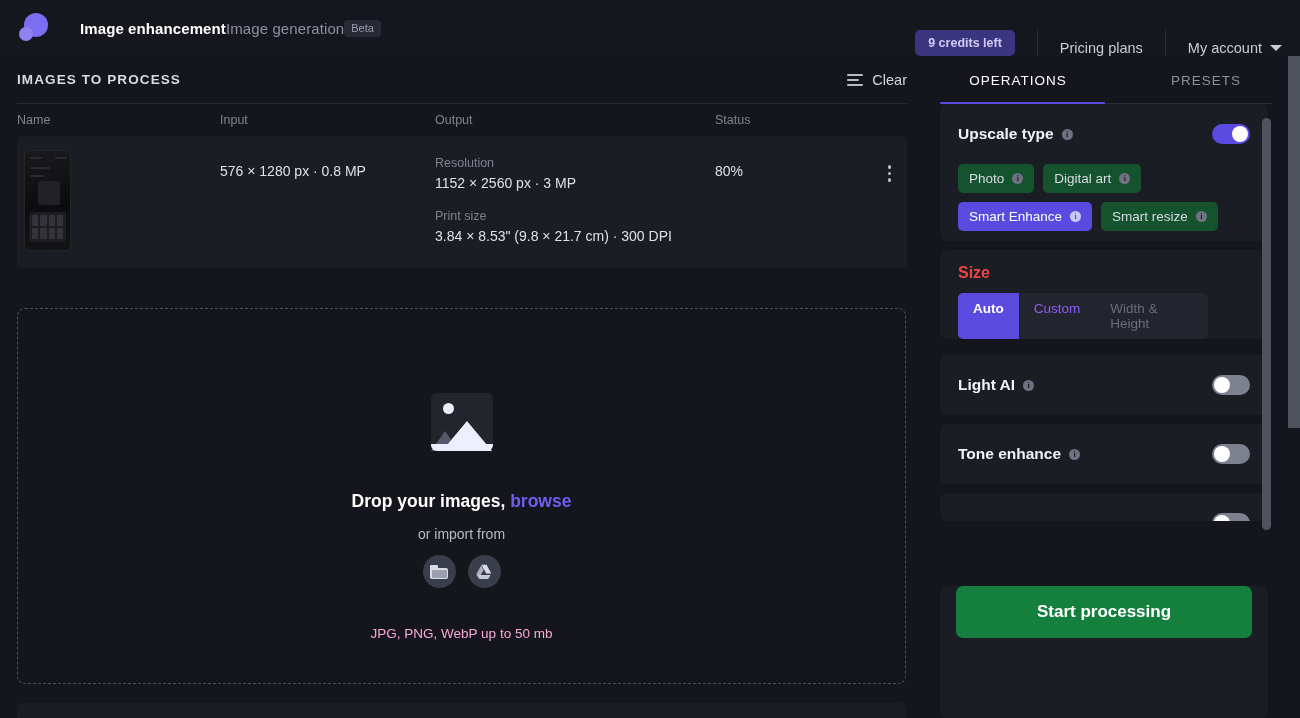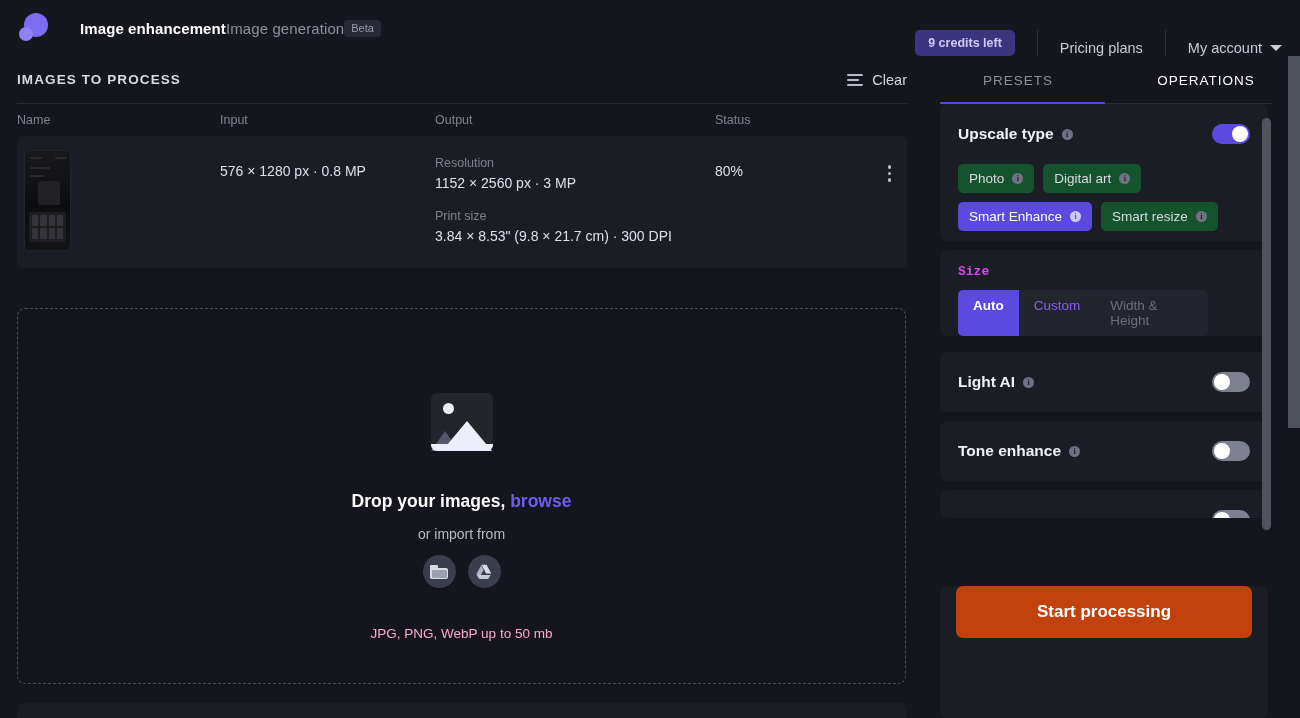--- a/index.html
+++ b/index.html
@@ -247,22 +247,22 @@
   .chips { display: flex; gap: 9px; padding-bottom: 10px; flex-wrap: wrap; }
   .chip {
     background: #14532d; border-radius: 5px; padding: 7px 11px;
     font-size: 13.5px; color: #d9dbe4; display: flex; align-items: center;
   }
   .chip.sel { background: #5b4ae0; color: #ffffff; }
   .chip.sel .info-dot { background: #cdc7fa; color: #5b4ae0; }
   .chip-row2 { margin-top: -1px; }
 
   .size-label {
-    font-size: 13px; color: #d946ef; font-weight: bold;
-    padding-top: 14px; padding-bottom: 11px; font-family: Liberation Mono, monospace;
+    font-size: 16px; color: #ef4444; font-weight: bold;
+    padding-top: 14px; padding-bottom: 11px;
   }
   .segctrl {
     display: flex; background: #23252e; border-radius: 5px;
     width: 250px; overflow: hidden; margin-bottom: 16px;
   }
   .seg {
     padding: 8px 15px; font-size: 13.5px; color: #8b5cf6;
   }
   .seg.sel { background: #5b4ae0; color: #ffffff; font-weight: bold; }
   .seg.dim { color: #6a6d7b; }
@@ -286,21 +286,21 @@
   .adv {
     height: 48px; display: flex; align-items: center; justify-content: center;
     gap: 10px;
   }
   .adv-label { font-size: 14.5px; color: #e2e4ec; }
   .chev-up {
     width: 0; height: 0; border-left: 5px solid transparent;
     border-right: 5px solid transparent; border-bottom: 5px solid #c0c2cd;
   }
   .start-btn {
-    height: 52px; background: #c2410c; border-radius: 7px;
+    height: 52px; background: #15803d; border-radius: 7px;
     display: flex; align-items: center; justify-content: center;
     font-size: 17px; color: #ffffff; font-weight: bold;
   }
 </style>
 </head>
 <body>
 
 <div class="tab-accent"></div>
 
 <div class="header">
@@ -416,22 +416,22 @@
       </svg>
     </div>
   </div>
   <div class="dz-formats">JPG, PNG, WebP up to 50 mb</div>
 </div>
 
 <div class="bottom-strip"></div>
 
 <div class="right">
   <div class="tabs">
+    <div class="tab active">OPERATIONS</div>
     <div class="tab">PRESETS</div>
-    <div class="tab active">OPERATIONS</div>
     <div class="tabs-line"></div>
   </div>
 
   <div class="ops-scroll">
 
     <div class="card">
       <div class="card-row">
         <span class="card-title">Upscale type</span>
         <span class="info-dot">i</span>
         <span class="toggle on">

